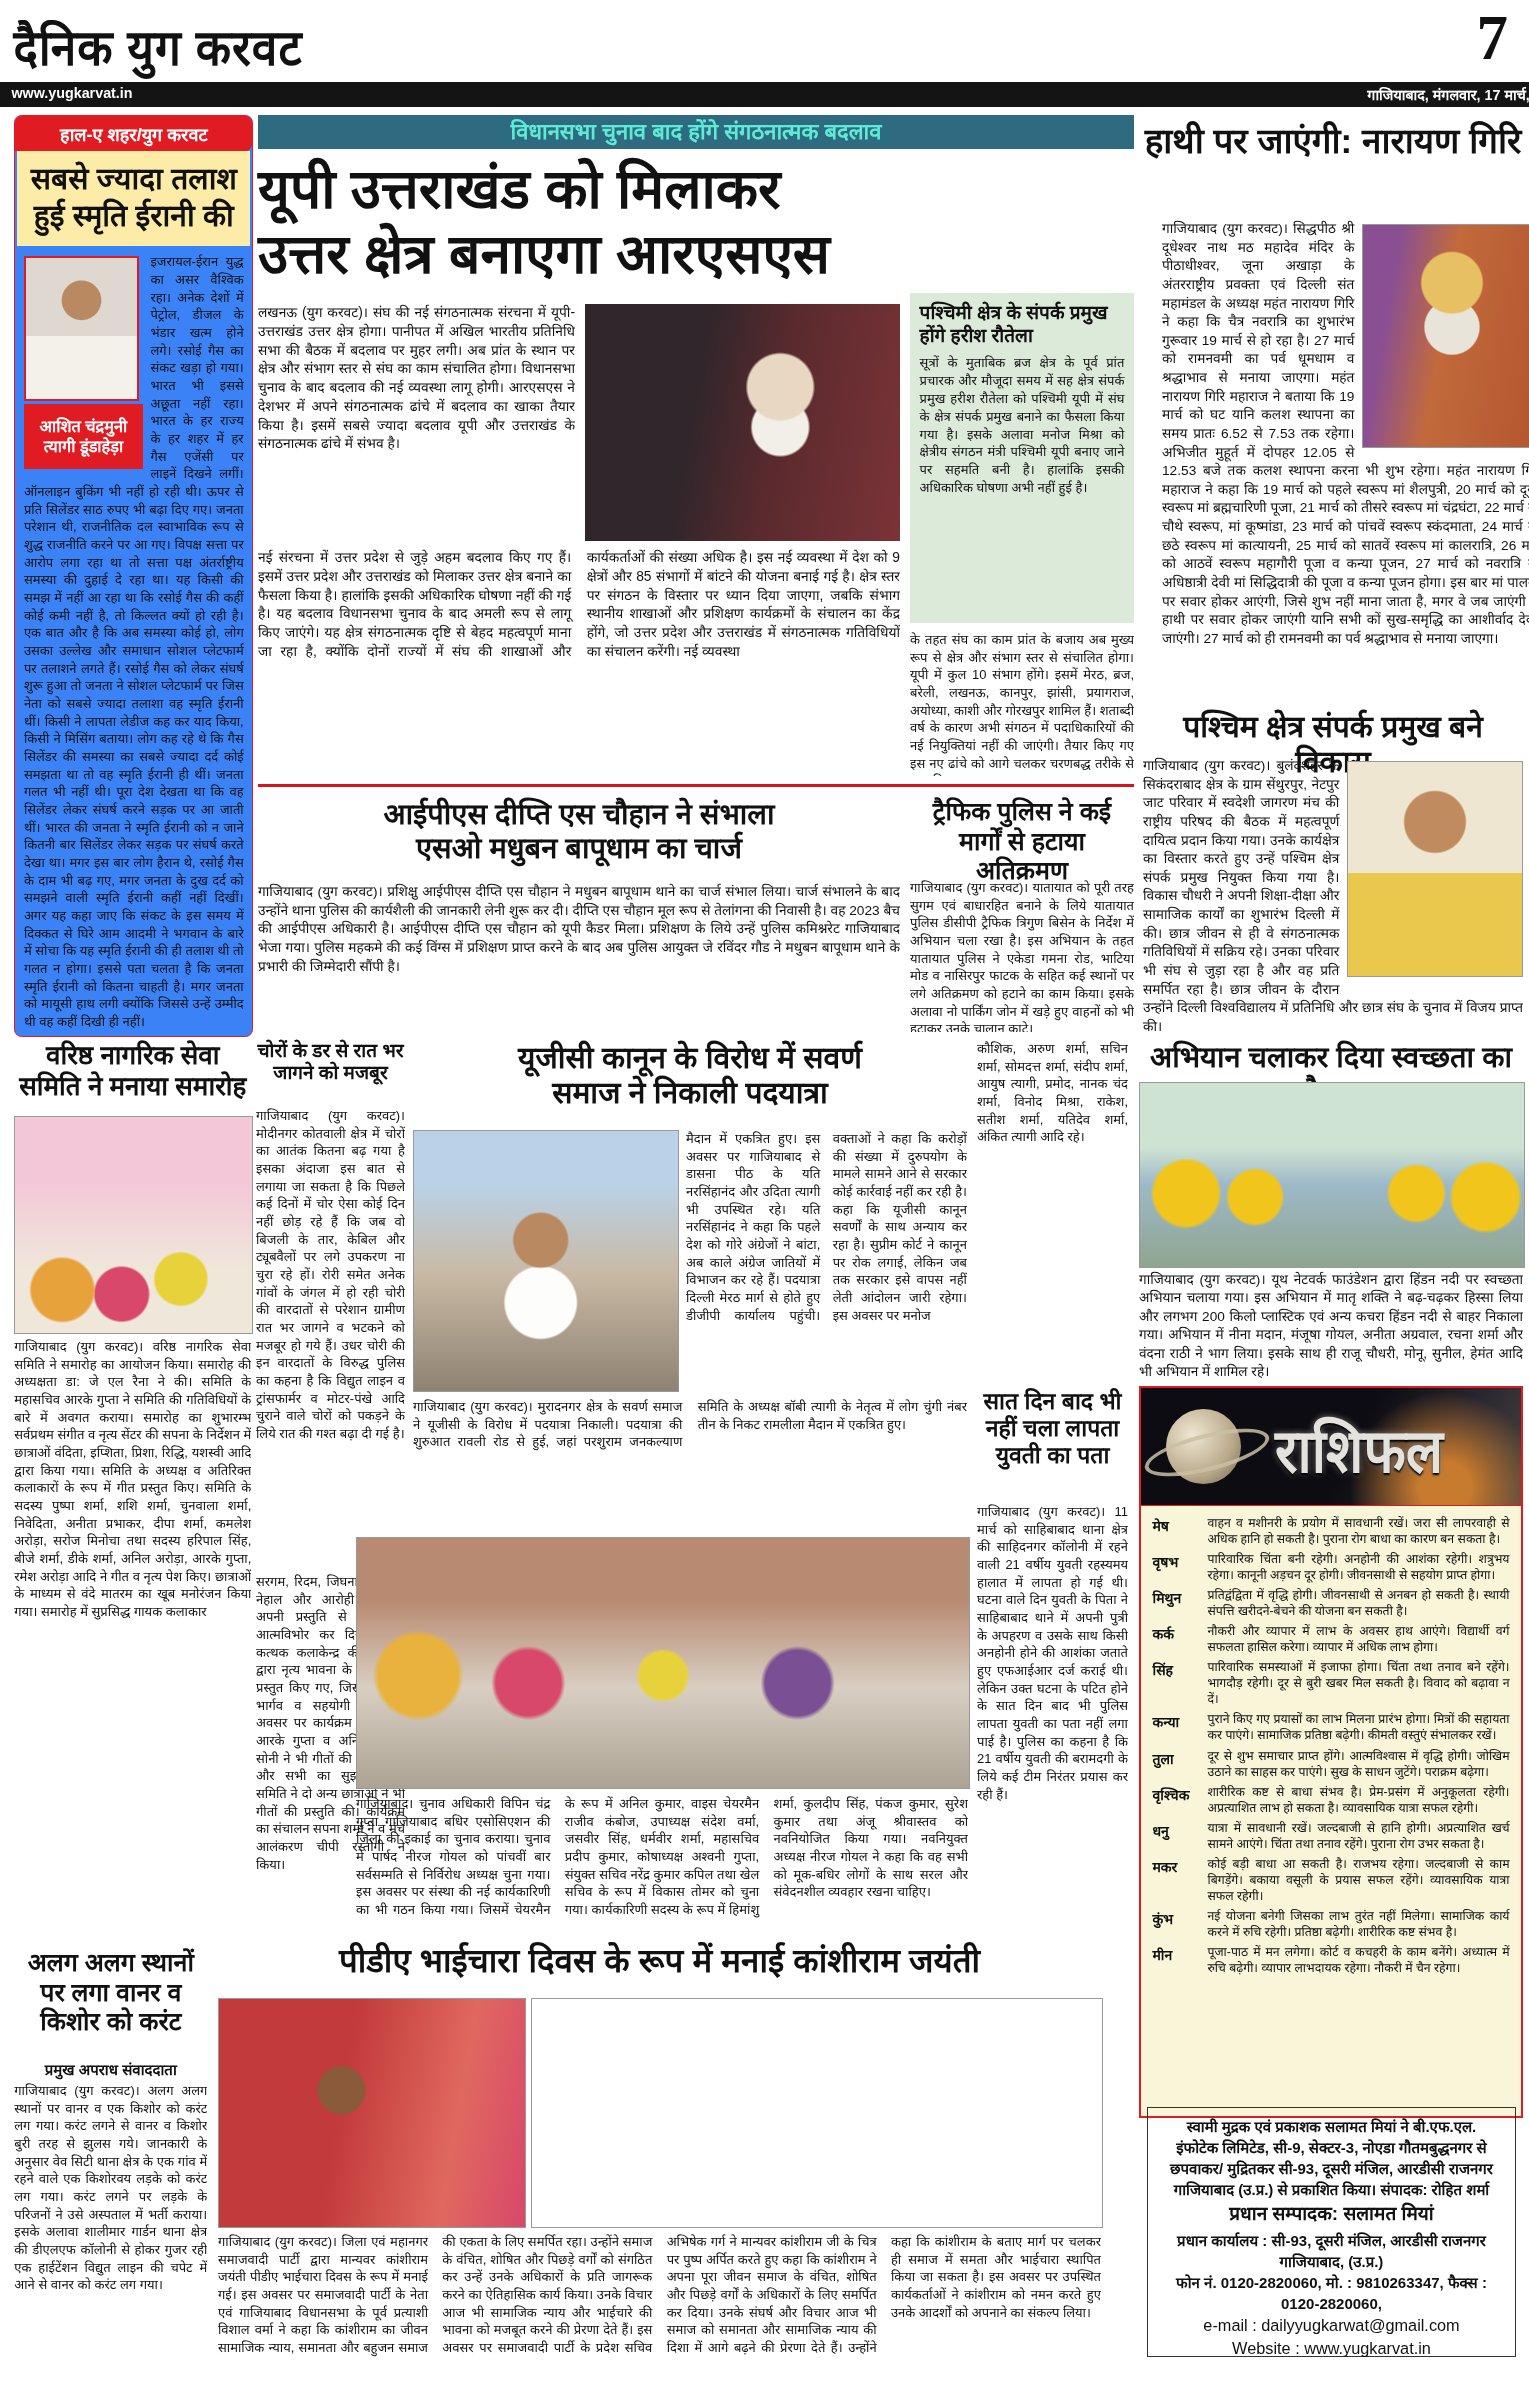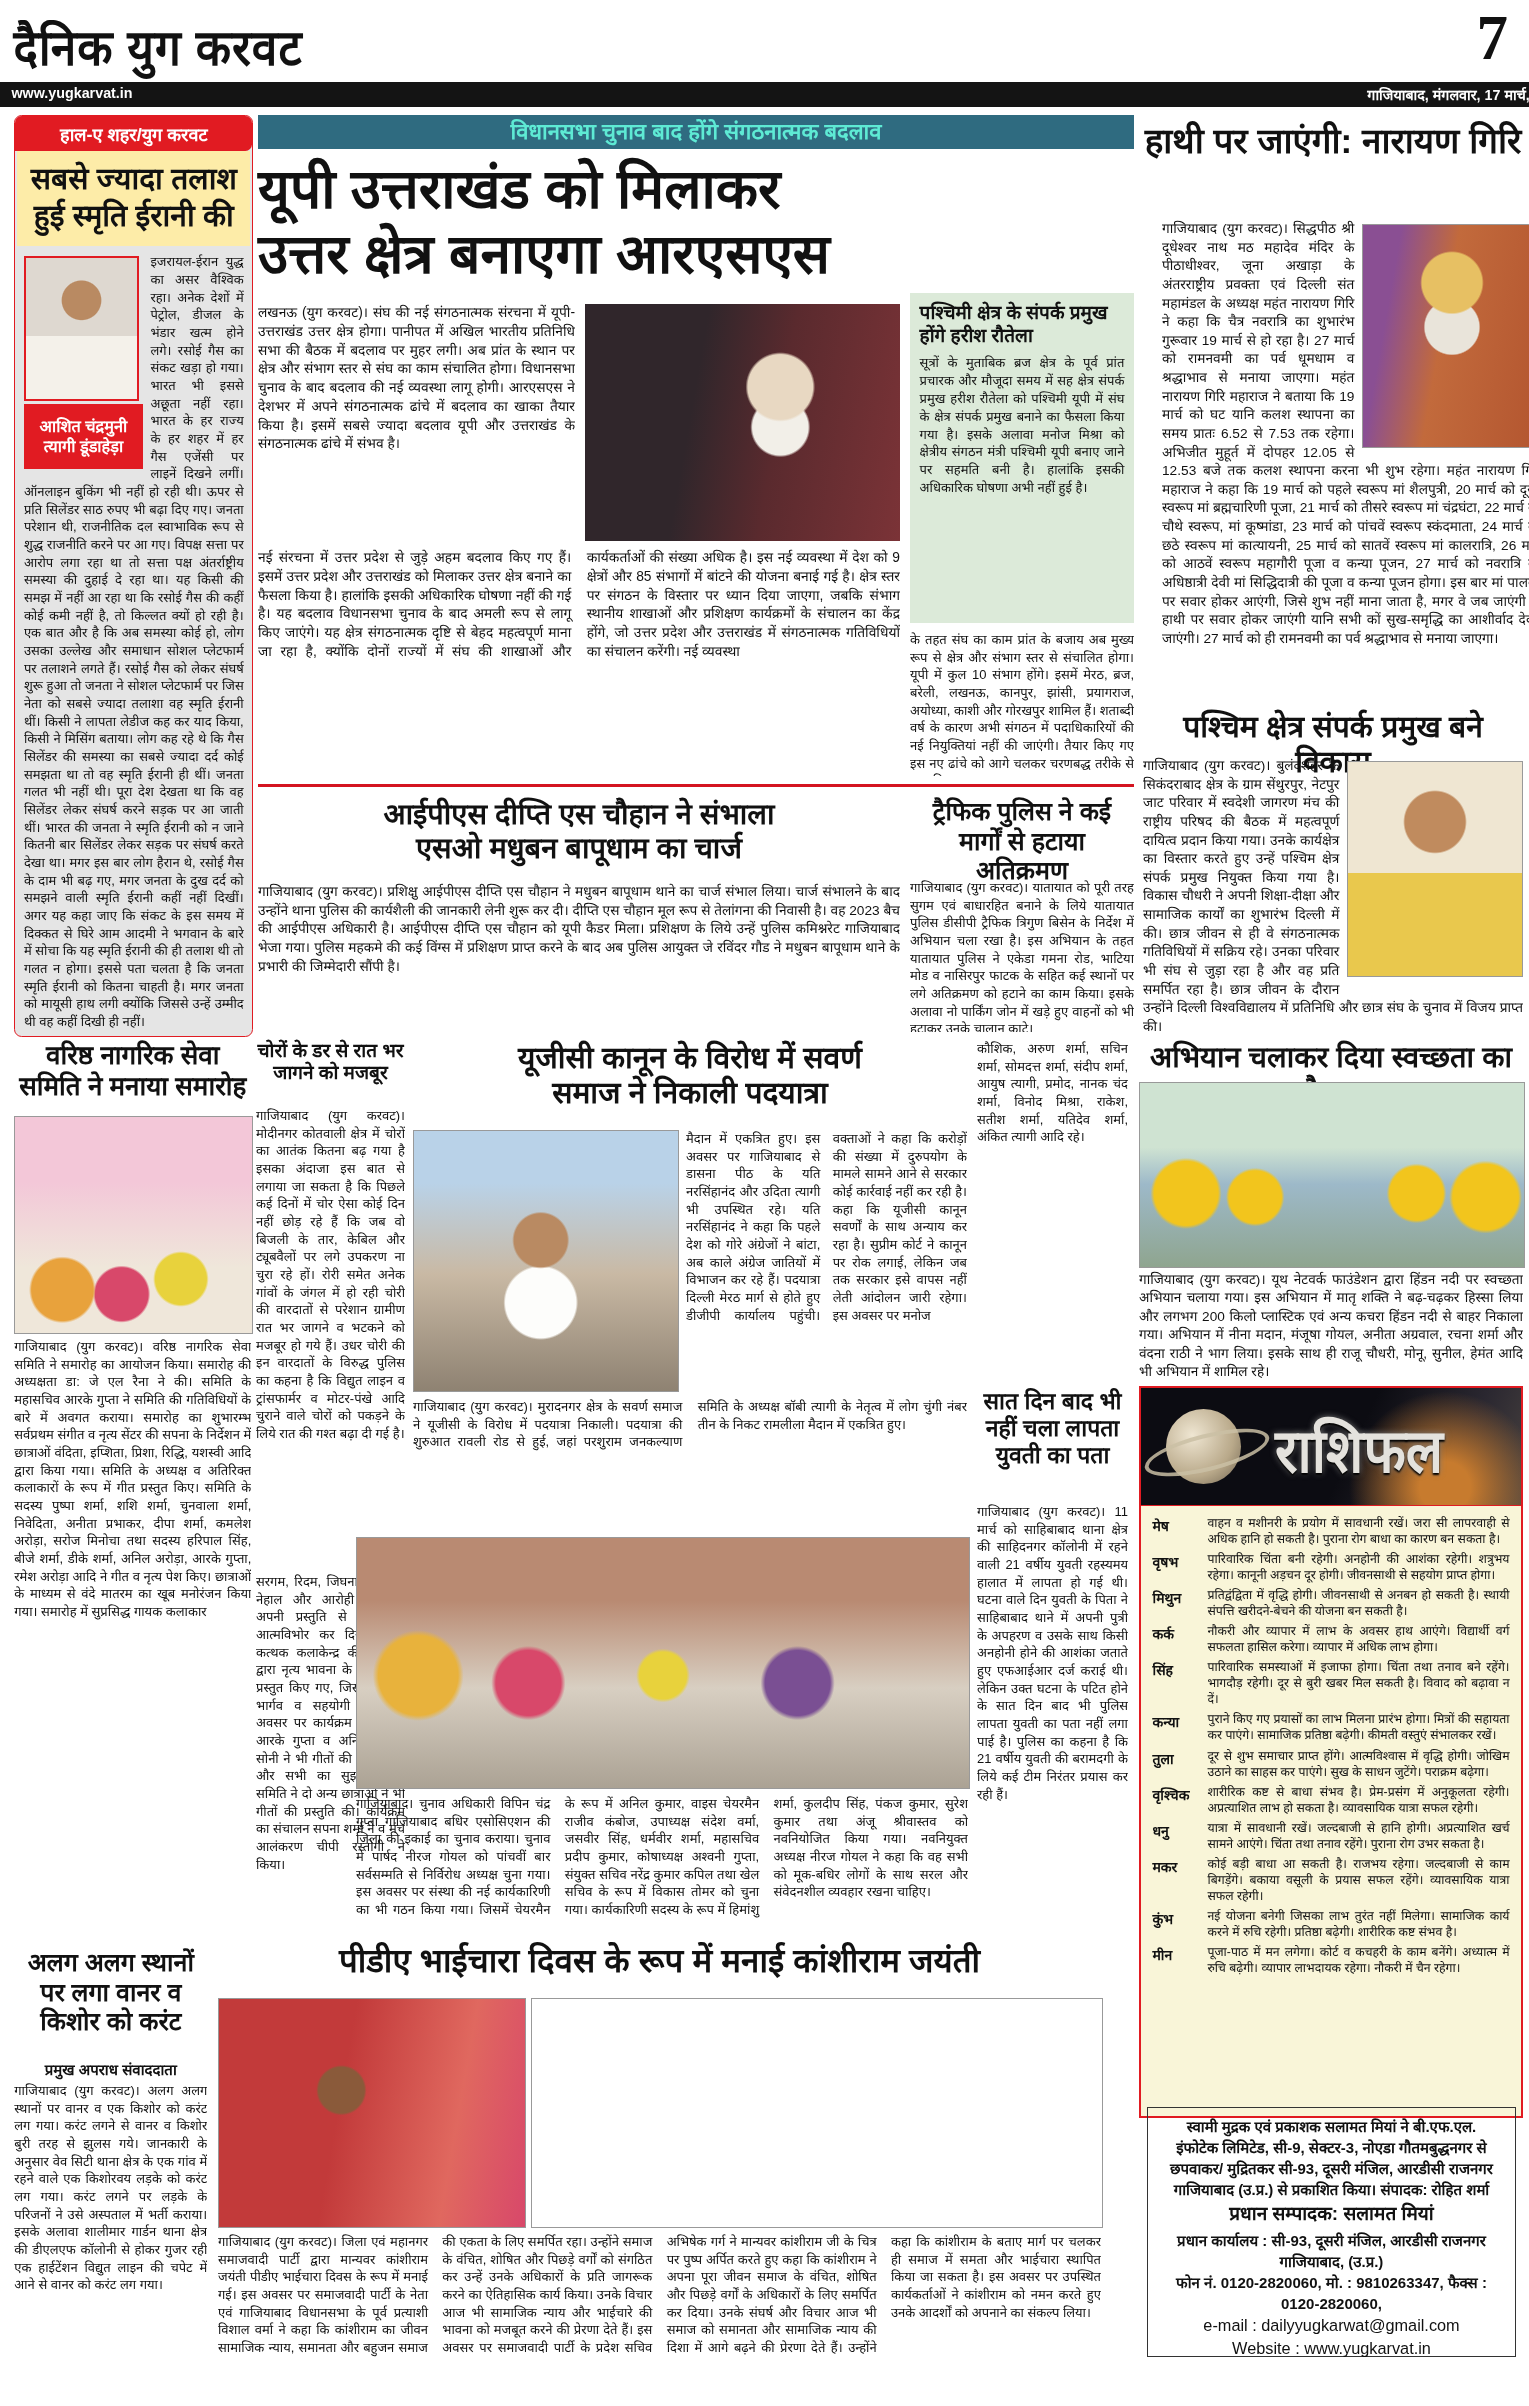--- a/index.html
+++ b/index.html
@@ -8,21 +8,21 @@
   .abs{position:absolute;}
   .jtext{text-align:justify;line-height:1.36;overflow:hidden;}
   .hl{font-weight:800;line-height:1.18;}
   
   #mast-title{left:13.4px;top:15.3px;font-size:46px;font-weight:800;letter-spacing:1px;transform:scaleY(1.08);}
   #page-num{right:21px;top:1.9px;font-size:63px;font-weight:800;font-family:"Liberation Serif","DejaVu Serif",serif;}
   #topbar{left:0;top:82px;width:1529px;height:25px;background:#141414;color:#fff;font-size:14.3px;padding-left:48px;}
   #topbar .site{position:absolute;left:11.5px;top:2.9px;font-weight:700;}
   #topbar .date{position:absolute;right:11.5px;top:2.9px;font-weight:700;}
   
-  #city-col{left:14.3px;top:115px;width:237px;height:920px;background:#e5e5e5;border:1.9px solid #e11b22;border-radius:7.6px;}
+  #city-col{left:14.3px;top:115px;width:237px;height:920px;background:#3b82f6;border:1.9px solid #e11b22;border-radius:7.6px;}
   #city-kicker{margin:0;background:#e11b22;color:#fff;border-radius:6.7px 6.7px 6.7px 0;font-size:18px;font-weight:800;text-align:center;padding:5.7px 1.9px;}
   #city-head{background:#fdeca8;margin:0 1.9px;padding:9.6px 3.8px 11.5px;text-align:center;font-size:30px;font-weight:800;line-height:1.22;}
   #city-body{padding:7.6px 8.6px;font-size:13px;}
   #city-photo-wrap{float:left;width:119px;margin:2.9px 7.6px 1.9px 0;}
   .ph{display:block;}
   #city-photo{width:111px;height:141px;border:2.9px solid #e11b22;
      background:radial-gradient(circle at 50% 30%,#b98a62 17%,rgba(0,0,0,0) 18%),
      linear-gradient(#ded8d0 55%,#f4f1ea 55%);}
   #city-byline{margin-top:2.9px;background:#e11b22;color:#fff;font-weight:800;font-size:16.3px;text-align:center;line-height:1.2;padding:13px 1px;}
   

